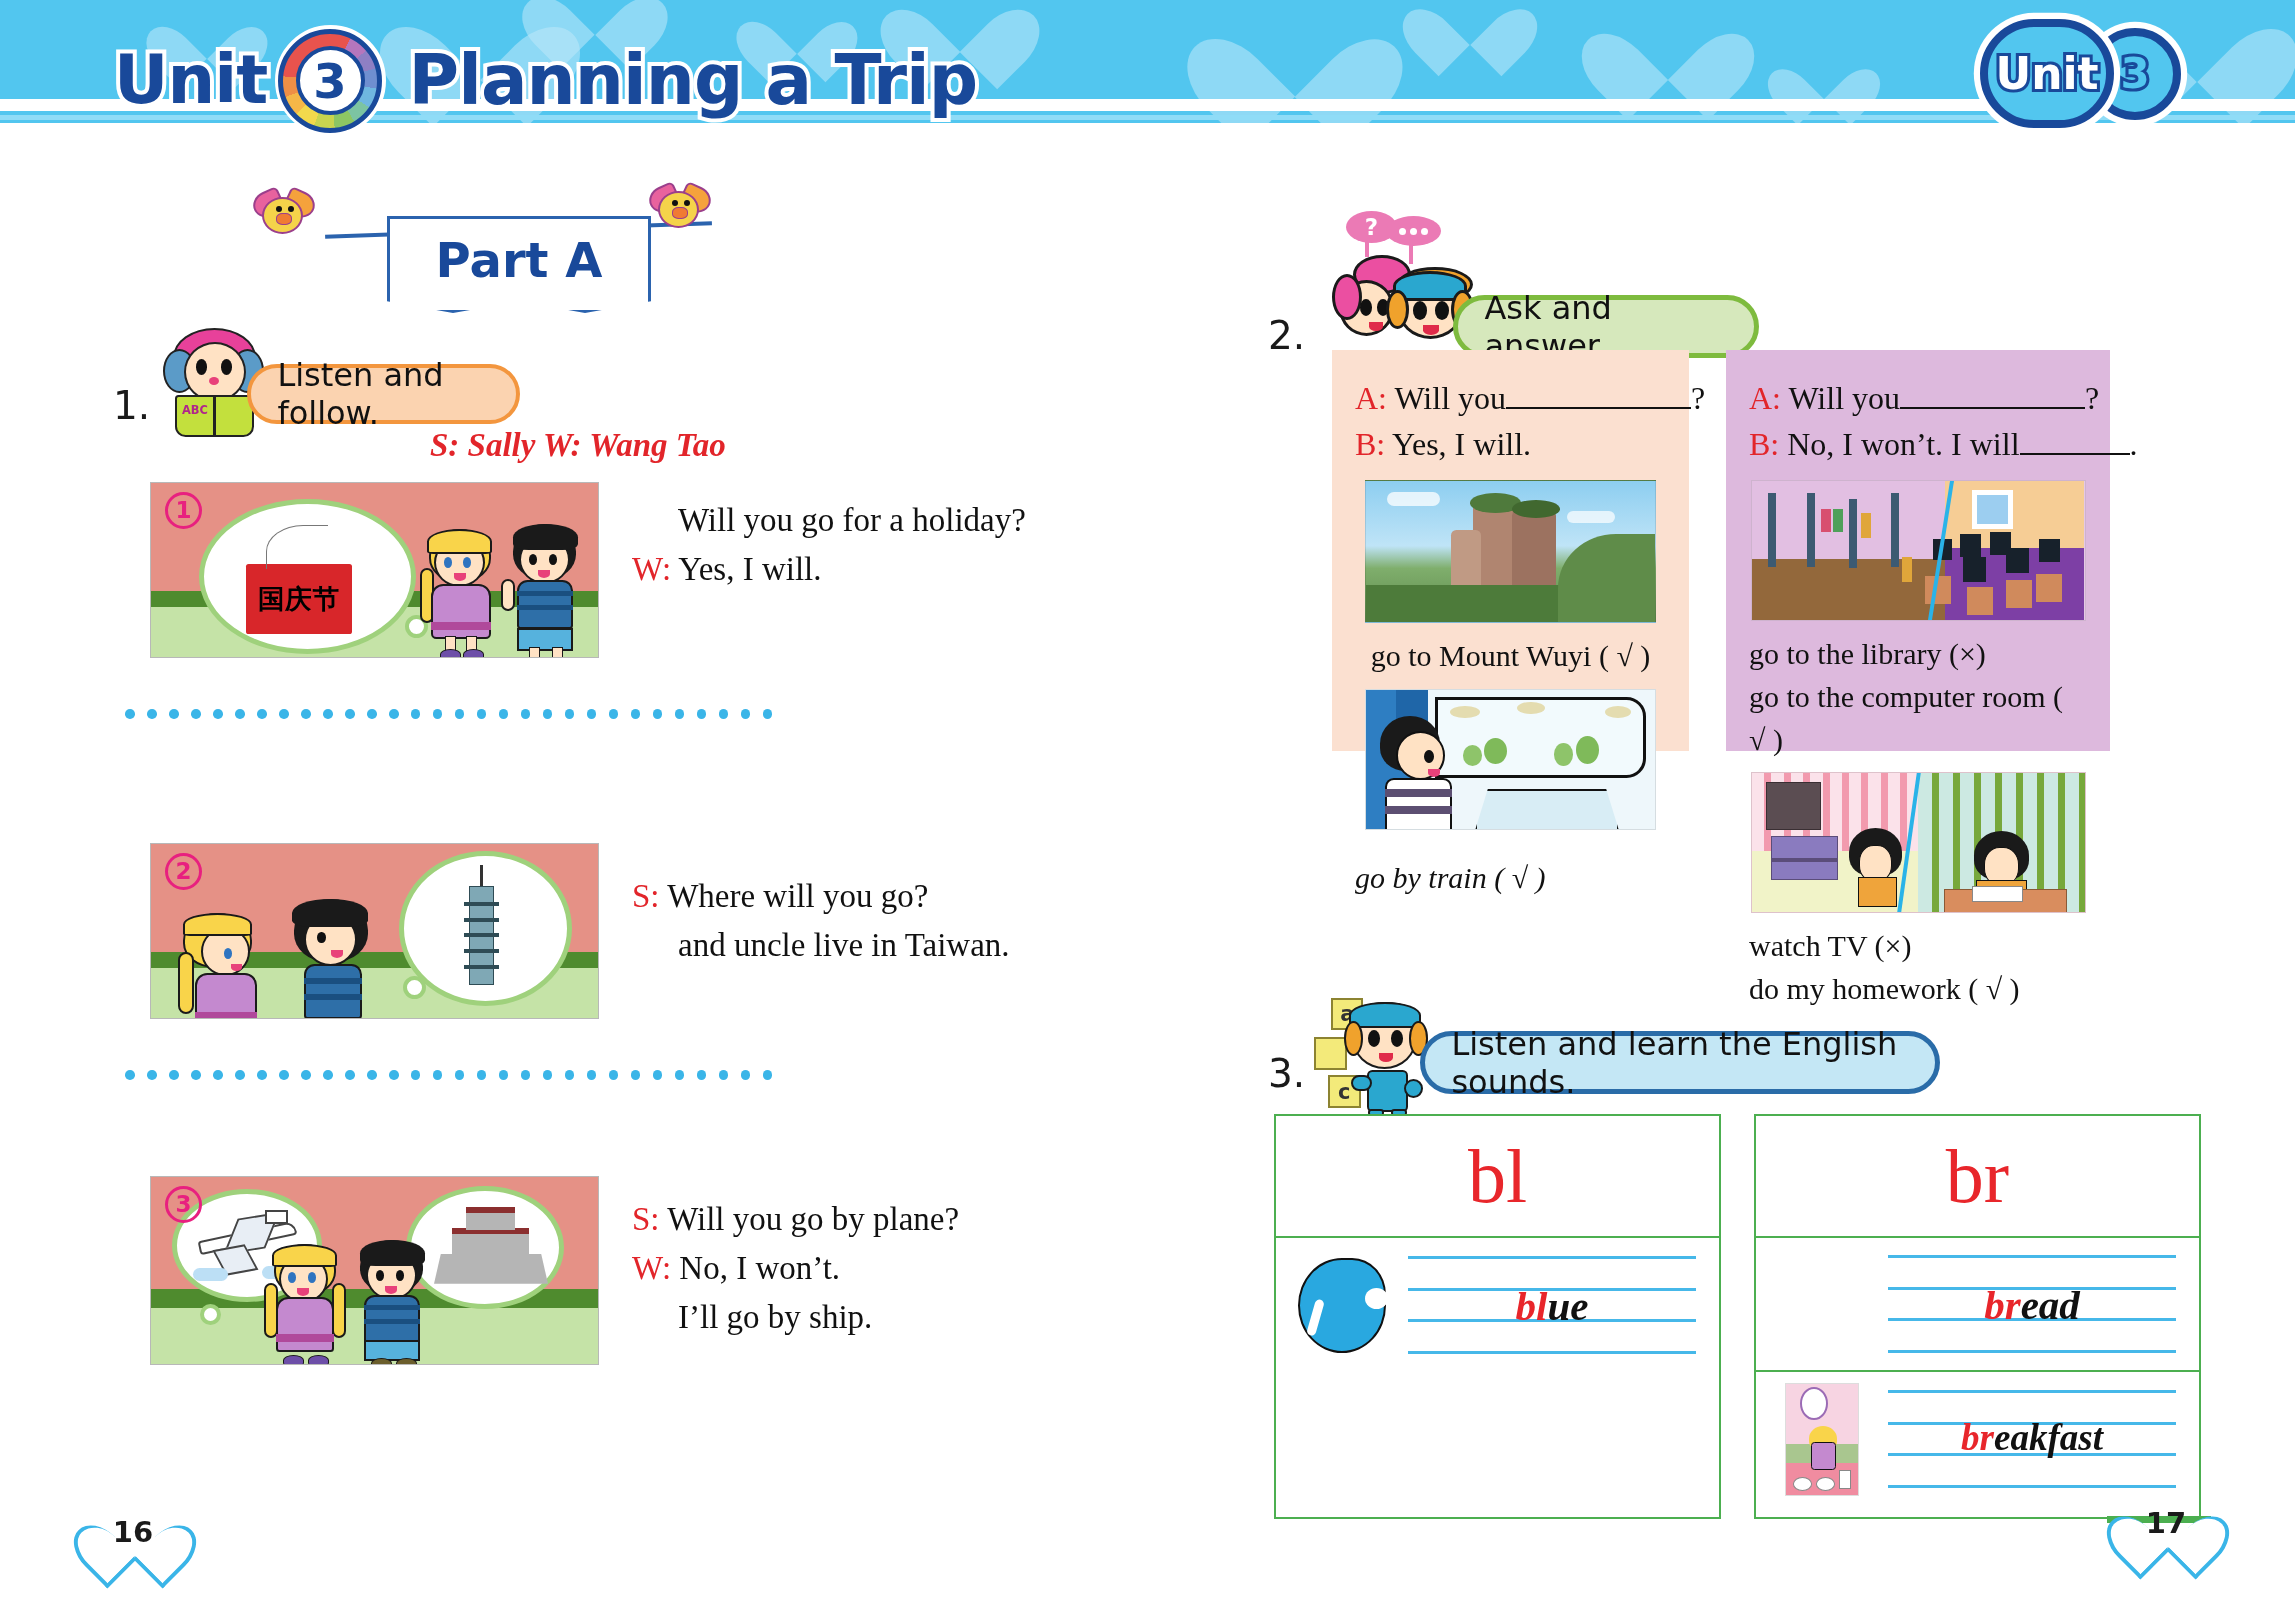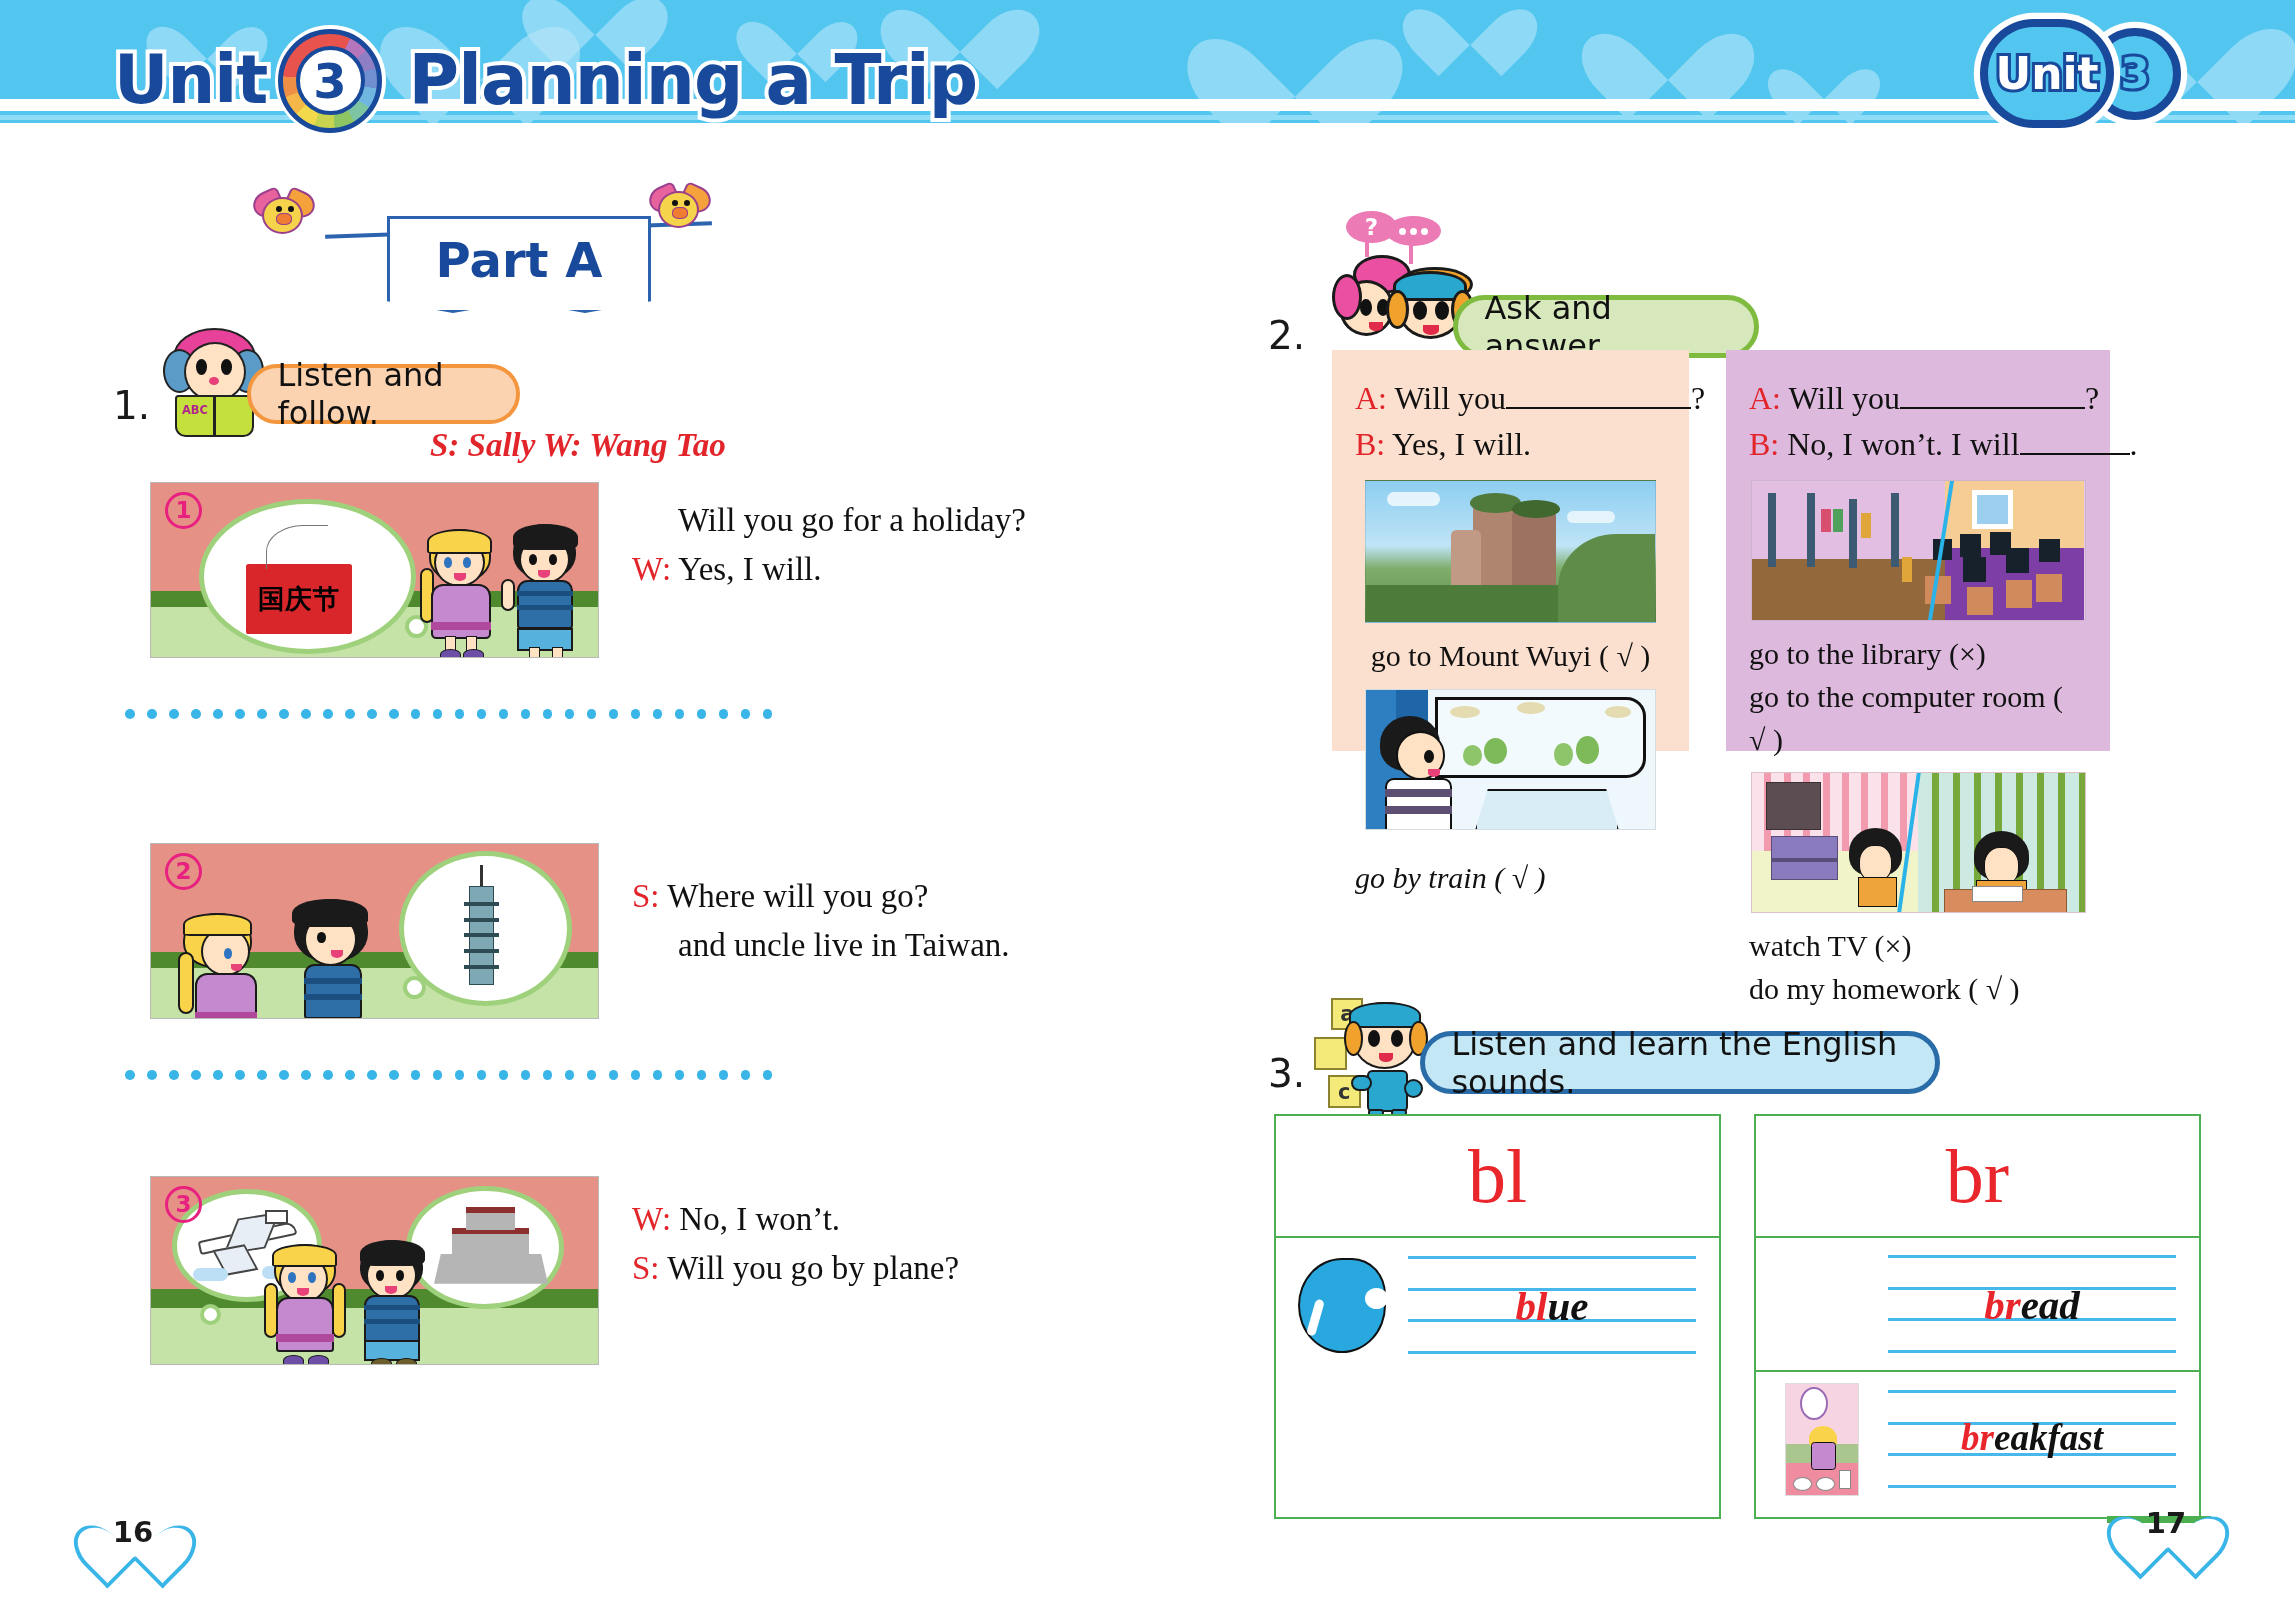--- a/index.html
+++ b/index.html
@@ -527,24 +527,25 @@
         <div class="body" style="left:16px;top:55px;width:56px;height:48px;background:#2e6fa8;border-radius:10.6px 10.6px 3.5px 3.5px;"></div>
         <div style="position:absolute;left:16px;top:65px;width:56px;height:5.3px;background:#1a4f80;"></div>
         <div style="position:absolute;left:16px;top:79px;width:56px;height:5.3px;background:#1a4f80;"></div>
         <div style="position:absolute;left:16px;top:100px;width:56px;height:21px;background:#56b2dd;border:2.6px solid #1a1a1a;"></div>
         <div class="shoe" style="left:23px;top:118px;width:21px;height:10.6px;background:#6b5e2c;"></div>
         <div class="shoe" style="left:48px;top:118px;width:21px;height:10.6px;background:#6b5e2c;"></div>
       </div>
     </div>
 
     <div class="dlg" style="left:632px; top:1032px;">
+      <div><span class="sp">S:</span>
+        <span>Will you go by plane?</span></div>
       <div><span class="sp">W:</span>
         <span>No, I won’t.</span></div>
-      <div><span class="sp">S:</span>
-        <span>Will you go by plane?</span></div>
+      <div class="indent"><span>I’ll go by ship.</span></div>
     </div>
 
     <div class="pgnum" style="left:95px; top:1334px;">
       <div class="hshape"></div>
       <span>16</span>
     </div>
   </div>
 
   <div class="right-page">
 

